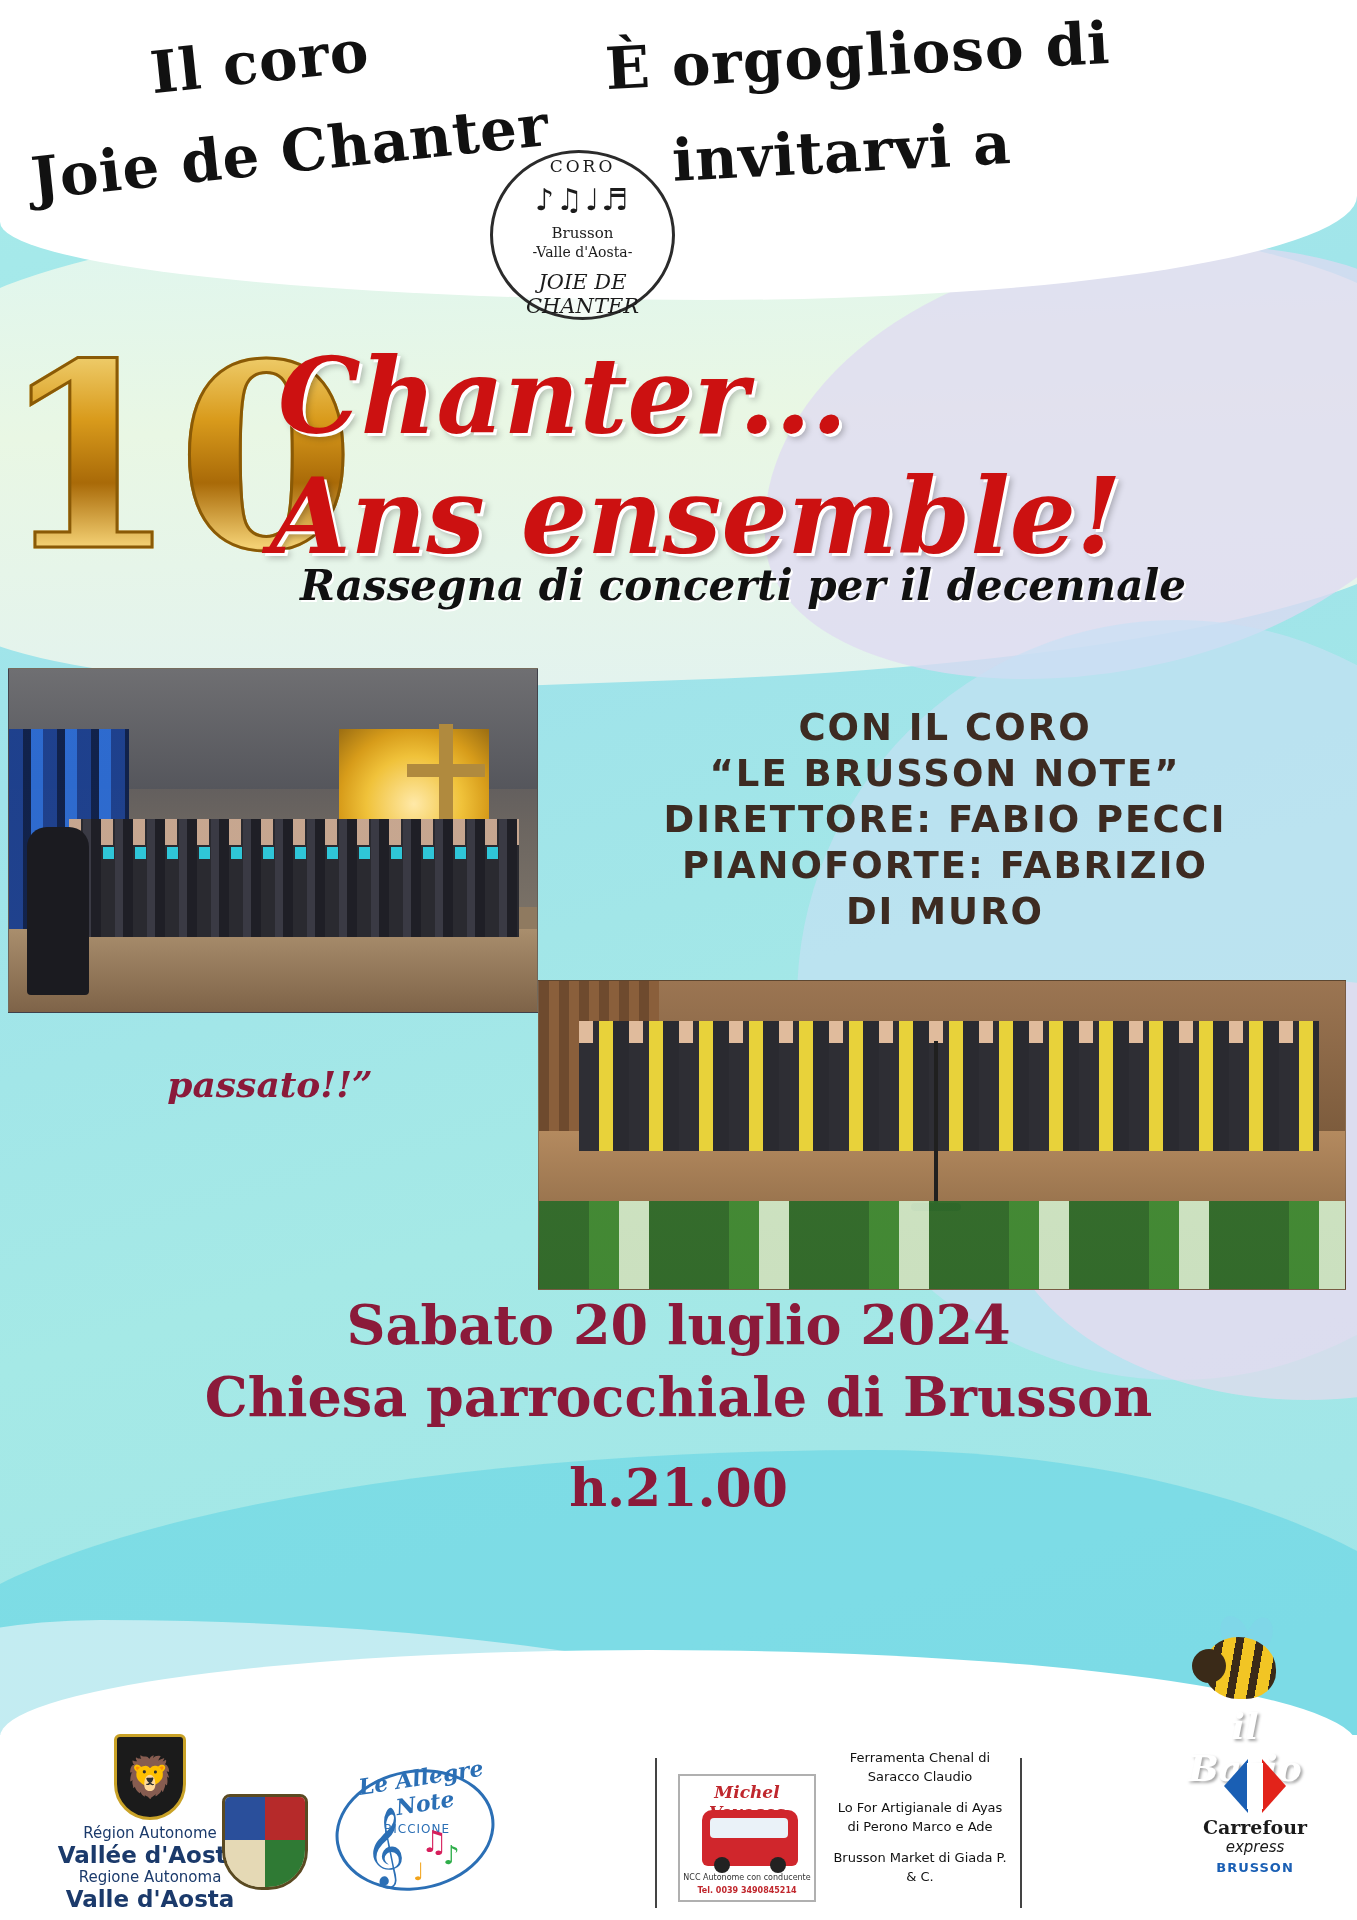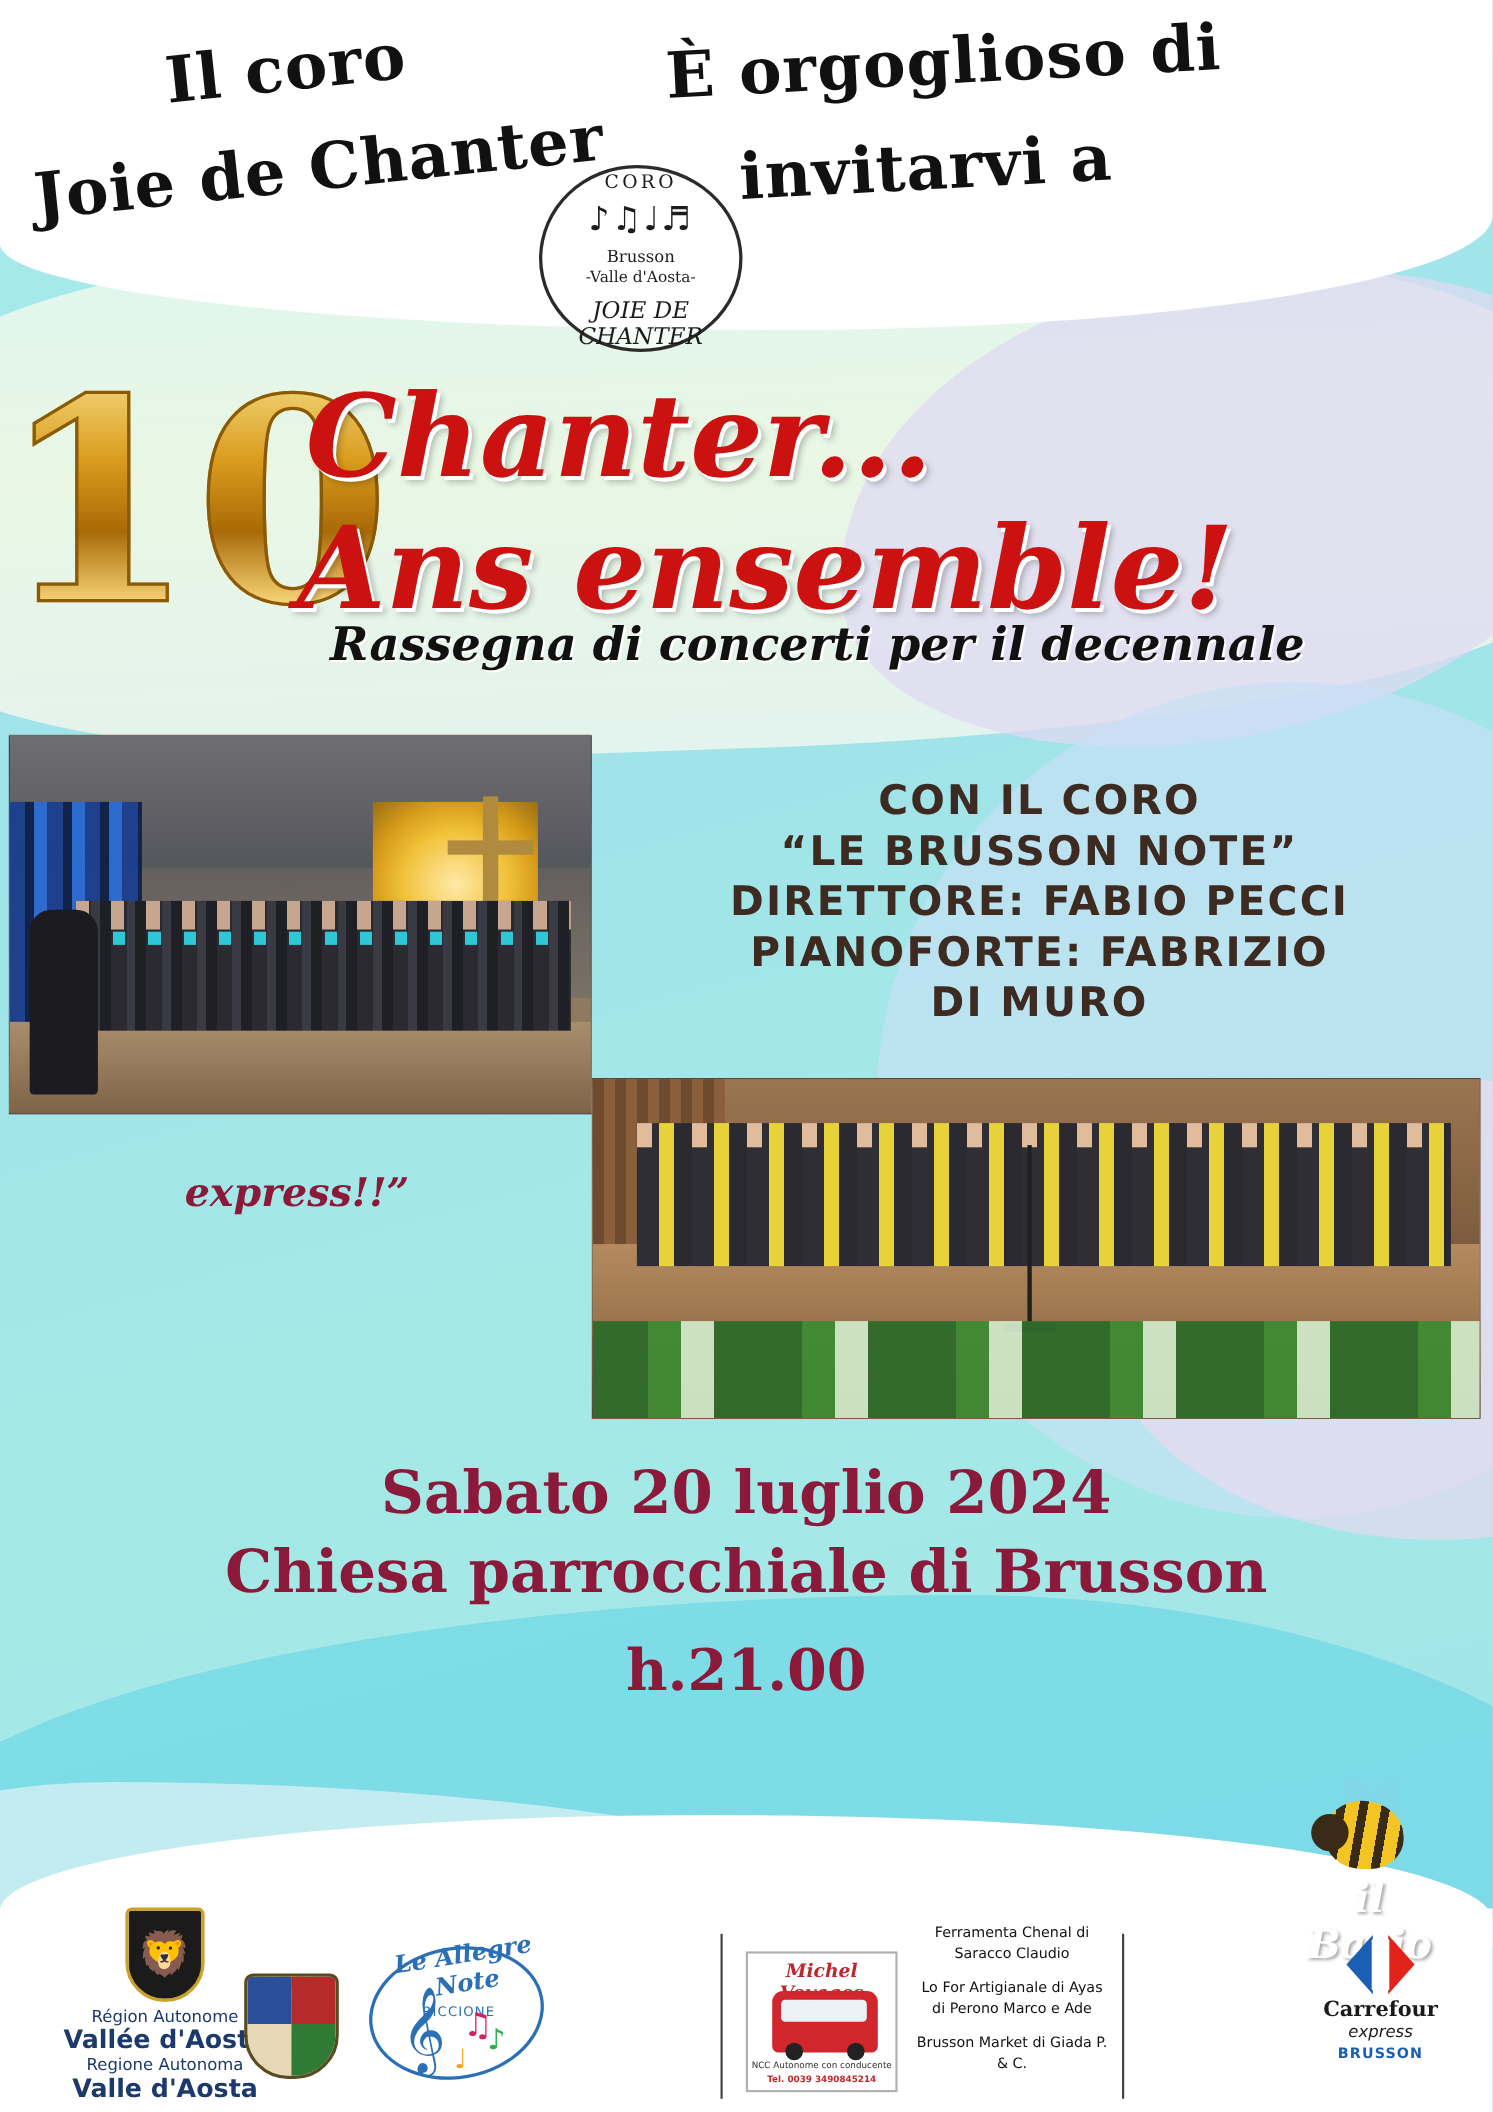--- a/index.html
+++ b/index.html
@@ -224,21 +224,21 @@
 
   
   .event {
     position: absolute; left: 0; top: 1290px; width: 1357px;
     text-align: center;
     font-family: "DejaVu Serif", serif;
     font-weight: bold;
     color: #8b1a3a;
     z-index: 7;
   }
-  .event .date  { font-size: 54px; line-height: 70px; margin-top: 31px; }
+  .event .date  { font-size: 54px; line-height: 70px; }
   .event .place { font-size: 54px; line-height: 74px; }
   .event .time  { font-size: 52px; line-height: 80px; margin-top: 14px; }
 
   
   .sponsors {
     position: absolute; left: 0; bottom: 0; width: 1357px; height: 190px;
     z-index: 8;
   }
   .sp { position: absolute; text-align: center; }
 
@@ -444,21 +444,21 @@
 
 <div class="with-choir">
   <div>CON IL CORO</div>
   <div>“LE BRUSSON NOTE”</div>
   <div>DIRETTORE: FABIO PECCI</div>
   <div>PIANOFORTE: FABRIZIO</div>
   <div>DI MURO</div>
 </div>
 
 <div class="quote">
-  <div>express!!”</div>
+  <div>passato!!”</div>
 </div>
 
 <div class="event">
   <div class="date">Sabato 20 luglio 2024</div>
   <div class="place">Chiesa parrocchiale di Brusson</div>
   <div class="time">h.21.00</div>
 </div>
 
 <div class="sp sp-bacio">
   <div class="bee-wing1"></div>

